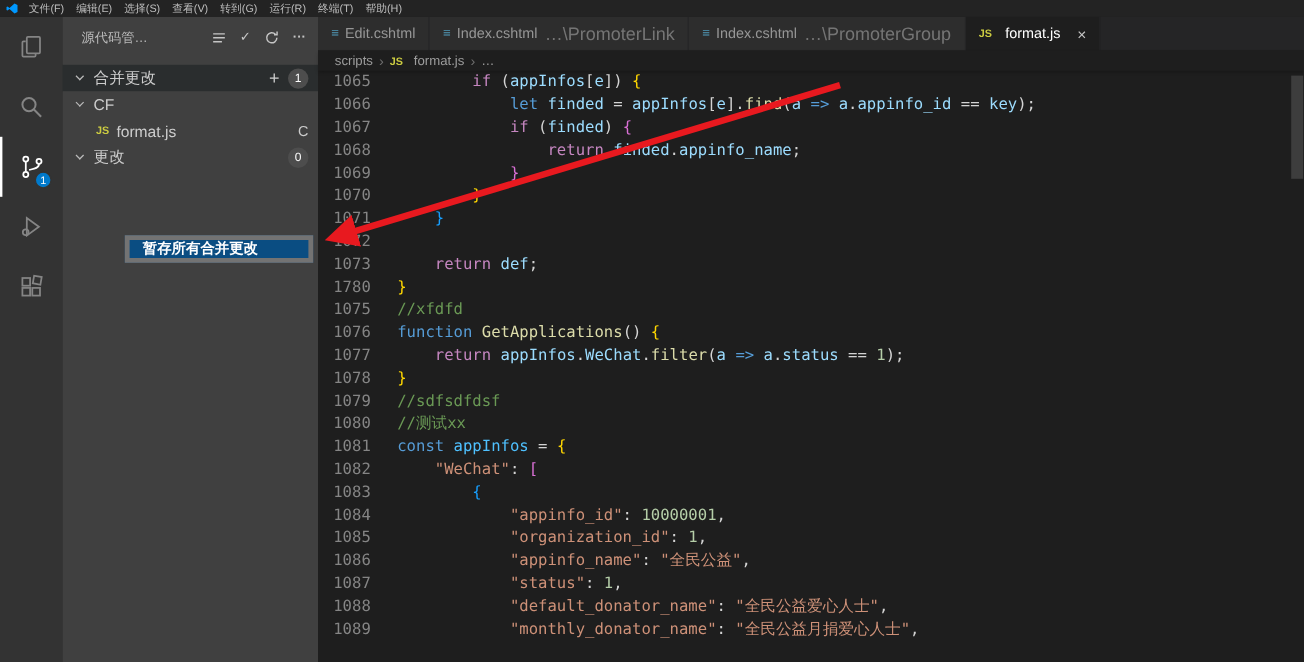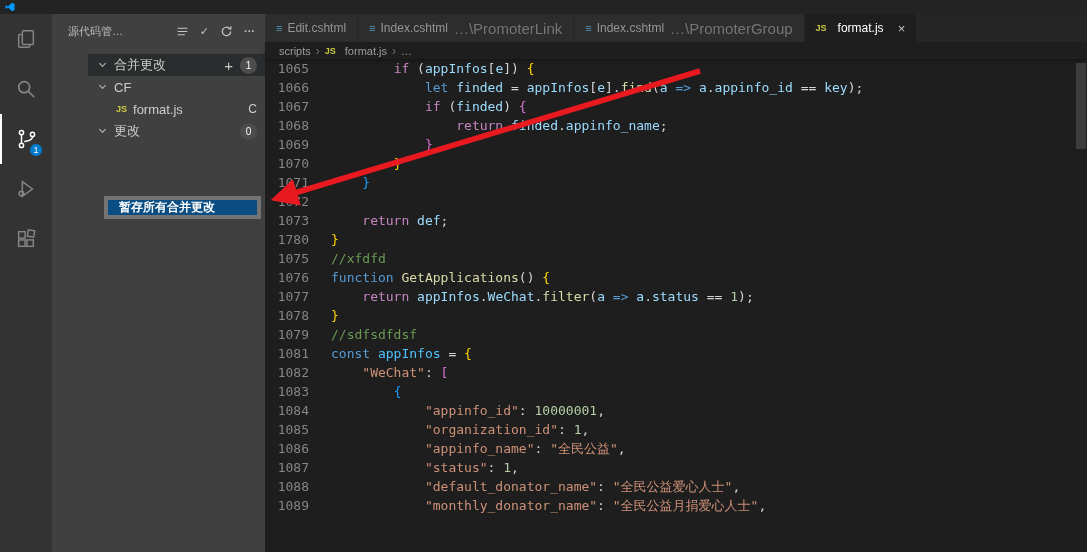--- a/index.html
+++ b/index.html
@@ -26,21 +26,21 @@
   
   .sidebar { position:absolute; left:52px; top:14px; width:213px; height:538px; background:#404040; }
   .sb-header { height:34px; display:flex; align-items:center; padding:0 10px 0 16px; font-size:11px; color:#bbbbbb; }
   .sb-title { white-space:nowrap; overflow:hidden; }
   .sb-actions { margin-left:auto; display:flex; gap:11px; align-items:center; color:#c5c5c5; }
   .sb-icon { font-size:11px; line-height:1; cursor:pointer; display:flex; align-items:center; }
   .commit-box { margin:2px 8px 0 8px; background:#313131; border:1px solid #8f8f8f; border-radius:2px;
                 padding:3px 6px; font-size:12px; line-height:19.5px; cursor:text; }
   .cm-line { color:#d6d6d6; white-space:nowrap; overflow:hidden; }
   .cm-line.link { color:#3794ff; text-decoration:underline; cursor:pointer; }
-  .tree { margin-top:6px;margin-left:36px; }
+  .tree { margin-top:6px; }
   .tree-row { height:22px; display:flex; align-items:center; padding:0 8px 0 10px; font-size:13px;
               color:#cccccc; cursor:pointer; }
   .tree-row.hover { background:#2a2d2e; }
   .tree-row.file { padding-left:28px; }
   .chev { width:5px; height:5px; border-right:1.4px solid #bbbbbb; border-bottom:1.4px solid #bbbbbb;
           transform:rotate(45deg); margin:-3px 9px 0 2px; flex:none; }
   .js-badge { color:#cbcb41; font-weight:700; font-size:9px; margin-right:6px; flex:none; }
   .tree-label { white-space:nowrap; overflow:hidden; }
   .row-right { margin-left:auto; display:flex; align-items:center; gap:7px; }
   .plus-icon { font-size:15px; color:#cccccc; line-height:1; cursor:pointer; }
@@ -82,20 +82,30 @@
 </style>
 </head>
 <body>
 
 <div class="app">
 
   <div class="titlebar">
     <svg class="logo" viewBox="0 0 24 24">
       <path fill="#0098ff" d="M17 2L7 11 3 8 1 9v6l2 1 4-3 10 9 6-3V5z"></path>
     </svg>
+    <div class="menus">
+        <span class="menu-item">文件(F)</span>
+        <span class="menu-item">编辑(E)</span>
+        <span class="menu-item">选择(S)</span>
+        <span class="menu-item">查看(V)</span>
+        <span class="menu-item">转到(G)</span>
+        <span class="menu-item">运行(R)</span>
+        <span class="menu-item">终端(T)</span>
+        <span class="menu-item">帮助(H)</span>
+      </div>
   </div>
 
   <div class="activitybar">
     <div class="ab-item">
       <svg width="22" height="22" viewBox="0 0 24 24" fill="none" stroke="currentColor" stroke-width="1.6">
         <rect x="8" y="3" width="12" height="15" rx="1"></rect>
         <path d="M16 18v2a1 1 0 0 1-1 1H5a1 1 0 0 1-1-1V8a1 1 0 0 1 1-1h2"></path>
       </svg>
     </div>
     <div class="ab-item">
@@ -226,20 +236,21 @@
         <div class="code-line"><span class="ln">1070</span><span class="code"><span class="tk-pln">        </span><span class="tk-b1">}</span></span></div>
         <div class="code-line"><span class="ln">1071</span><span class="code"><span class="tk-pln">    </span><span class="tk-b3">}</span></span></div>
         <div class="code-line"><span class="ln">1072</span><span class="code"></span></div>
         <div class="code-line"><span class="ln">1073</span><span class="code"><span class="tk-pln">    </span><span class="tk-kw">return</span><span class="tk-pln"> </span><span class="tk-vr">def</span><span class="tk-pln">;</span></span></div>
         <div class="code-line"><span class="ln">1780</span><span class="code"><span class="tk-b1">}</span></span></div>
         <div class="code-line"><span class="ln">1075</span><span class="code"><span class="tk-cm">//xfdfd</span></span></div>
         <div class="code-line"><span class="ln">1076</span><span class="code"><span class="tk-decl">function</span><span class="tk-pln"> </span><span class="tk-fn">GetApplications</span><span class="tk-pln">() </span><span class="tk-b1">{</span></span></div>
         <div class="code-line"><span class="ln">1077</span><span class="code"><span class="tk-pln">    </span><span class="tk-kw">return</span><span class="tk-pln"> </span><span class="tk-vr">appInfos</span><span class="tk-pln">.</span><span class="tk-vr">WeChat</span><span class="tk-pln">.</span><span class="tk-fn">filter</span><span class="tk-pln">(</span><span class="tk-vr">a</span><span class="tk-pln"> </span><span class="tk-decl">=&gt;</span><span class="tk-pln"> </span><span class="tk-vr">a</span><span class="tk-pln">.</span><span class="tk-vr">status</span><span class="tk-pln"> == </span><span class="tk-num">1</span><span class="tk-pln">);</span></span></div>
         <div class="code-line"><span class="ln">1078</span><span class="code"><span class="tk-b1">}</span></span></div>
         <div class="code-line"><span class="ln">1079</span><span class="code"><span class="tk-cm">//sdfsdfdsf</span></span></div>
+        <div class="code-line"><span class="ln">1080</span><span class="code"><span class="tk-cm">//测试xx</span></span></div>
         <div class="code-line"><span class="ln">1081</span><span class="code"><span class="tk-decl">const</span><span class="tk-pln"> </span><span class="tk-cvr">appInfos</span><span class="tk-pln"> = </span><span class="tk-b1">{</span></span></div>
         <div class="code-line"><span class="ln">1082</span><span class="code"><span class="tk-pln">    </span><span class="tk-str">"WeChat"</span><span class="tk-pln">: </span><span class="tk-b2">[</span></span></div>
         <div class="code-line"><span class="ln">1083</span><span class="code"><span class="tk-pln">        </span><span class="tk-b3">{</span></span></div>
         <div class="code-line"><span class="ln">1084</span><span class="code"><span class="tk-pln">            </span><span class="tk-str">"appinfo_id"</span><span class="tk-pln">: </span><span class="tk-num">10000001</span><span class="tk-pln">,</span></span></div>
         <div class="code-line"><span class="ln">1085</span><span class="code"><span class="tk-pln">            </span><span class="tk-str">"organization_id"</span><span class="tk-pln">: </span><span class="tk-num">1</span><span class="tk-pln">,</span></span></div>
         <div class="code-line"><span class="ln">1086</span><span class="code"><span class="tk-pln">            </span><span class="tk-str">"appinfo_name"</span><span class="tk-pln">: </span><span class="tk-str">"全民公益"</span><span class="tk-pln">,</span></span></div>
         <div class="code-line"><span class="ln">1087</span><span class="code"><span class="tk-pln">            </span><span class="tk-str">"status"</span><span class="tk-pln">: </span><span class="tk-num">1</span><span class="tk-pln">,</span></span></div>
         <div class="code-line"><span class="ln">1088</span><span class="code"><span class="tk-pln">            </span><span class="tk-str">"default_donator_name"</span><span class="tk-pln">: </span><span class="tk-str">"全民公益爱心人士"</span><span class="tk-pln">,</span></span></div>
         <div class="code-line"><span class="ln">1089</span><span class="code"><span class="tk-pln">            </span><span class="tk-str">"monthly_donator_name"</span><span class="tk-pln">: </span><span class="tk-str">"全民公益月捐爱心人士"</span><span class="tk-pln">,</span></span></div>
       </div>

